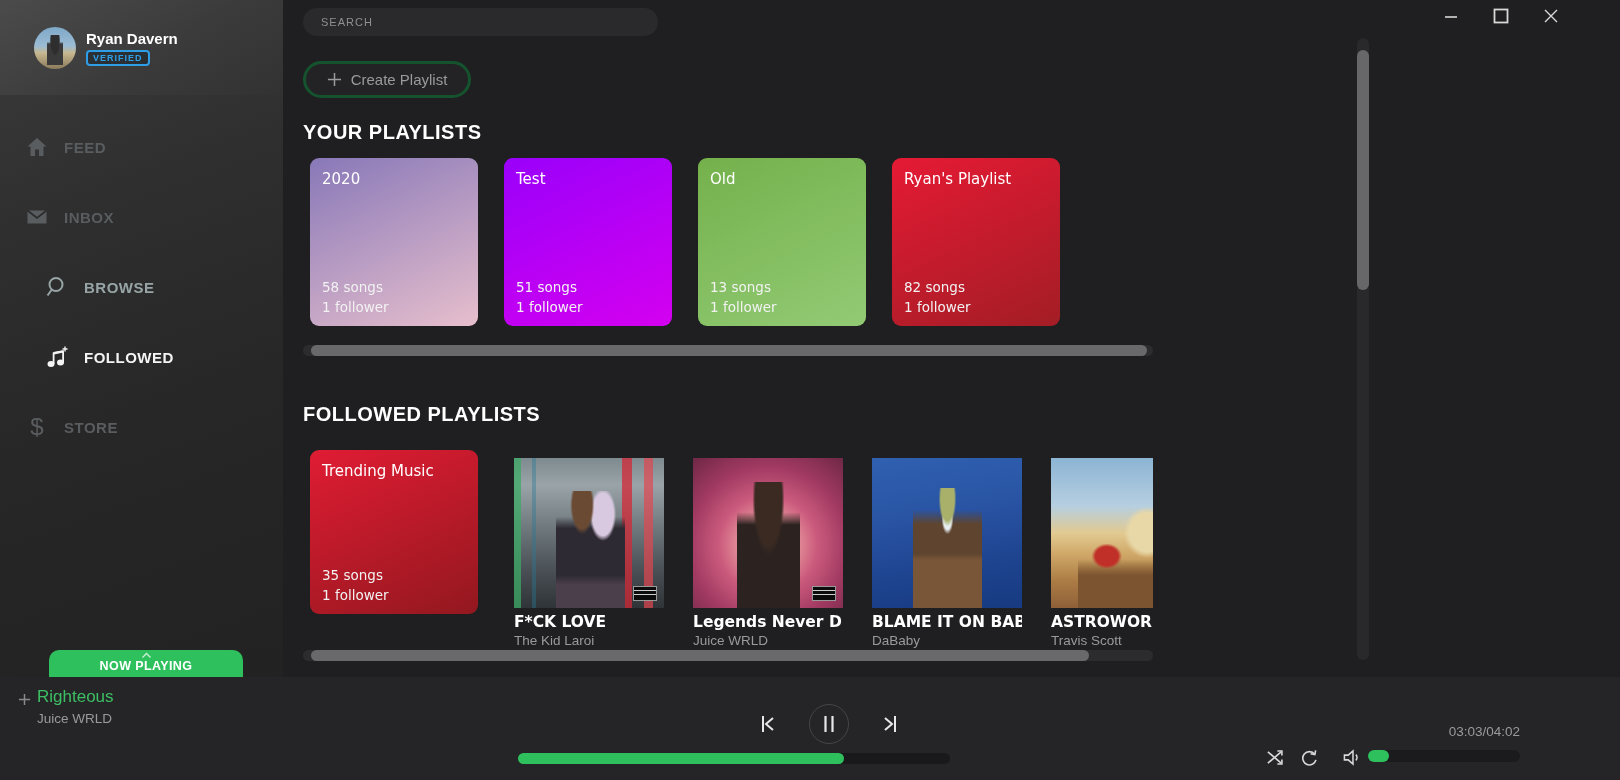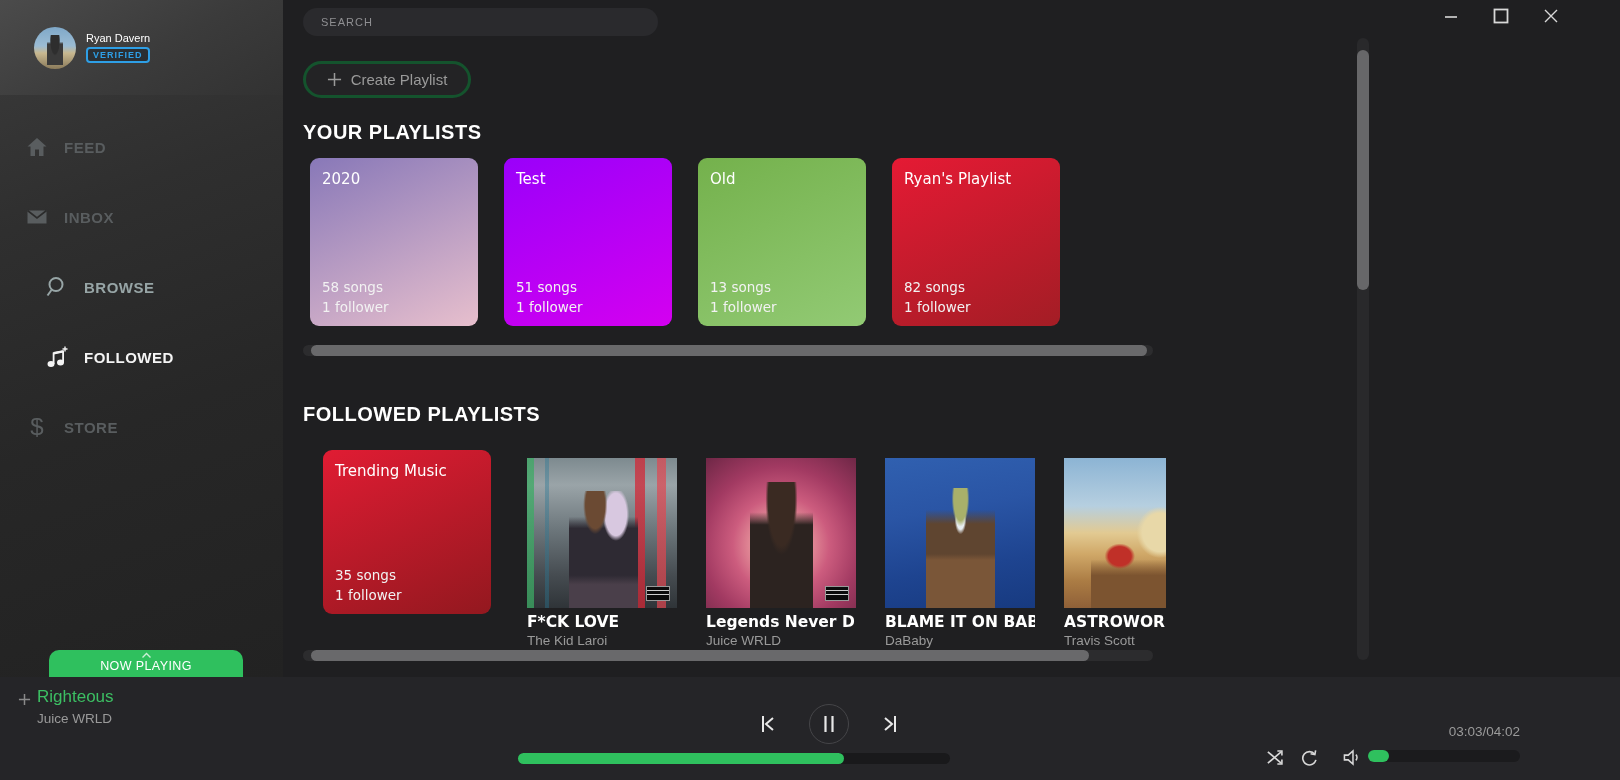--- a/index.html
+++ b/index.html
@@ -12,21 +12,21 @@
     background:linear-gradient(160deg,#3c3c3c 0%,#2f2f2f 30%,#272727 60%,#222 100%); }
   .user-area { position:absolute; left:0; top:0; width:283px; height:95px;
     background:linear-gradient(150deg,#4b4b4b 0%,#3b3b3b 55%,#323232 100%);
     display:flex; align-items:center; padding-left:34px; }
   .avatar { width:42px; height:42px; border-radius:50%; overflow:hidden; position:relative;
     background:linear-gradient(180deg,#7fa8c8 0%,#9bbcd4 45%,#c8b890 62%,#8a7a5a 100%); flex:none; }
   .avatar::after { content:''; position:absolute; left:13px; top:8px; width:16px; height:30px;
     background:radial-gradient(ellipse at 50% 18%,#2e2e2e 0 38%,transparent 44%),
                linear-gradient(180deg,transparent 0 22%,#3a3a3a 30% 100%); }
   .user-meta { margin-left:10px; }
-  .user-name { font-size:11px; font-weight:normal; color:#fff; }
+  .user-name { font-size:15px; font-weight:bold; color:#fff; }
   .verified-badge { display:inline-block; margin-top:3px; border:2px solid #2e9fe6; color:#2e9fe6;
     font-size:9px; font-weight:bold; letter-spacing:1px; padding:1px 5px; border-radius:4px;
     background:rgba(20,30,40,.45); }
 
   .side-nav { position:absolute; left:0; top:125px; width:283px; }
   .nav-item { height:44px; margin-bottom:26px; display:flex; align-items:center; padding-left:44px;
     cursor:pointer; }
   .nav-item .nav-icon { width:26px; height:26px; display:flex; align-items:center; justify-content:center; }
   .nav-item .nav-icon svg { width:24px; height:24px; }
   .nav-label { margin-left:14px; font-size:15px; font-weight:bold; letter-spacing:.5px; }
@@ -58,21 +58,21 @@
     position:relative; padding:12px; cursor:pointer; font-family:"DejaVu Sans",sans-serif; }
   .card-title { font-size:15px; font-weight:normal; color:#fff; }
   .card-meta { position:absolute; left:12px; bottom:9px; font-size:13.5px; color:#f2f2f2; line-height:20px; }
 
   .hscrollbar { position:absolute; left:20px; width:850px; height:11px; border-radius:5.5px; background:#2c2c2e; }
   .hs-1 { top:345px; } .hs-2 { top:650px; }
   .h-thumb { position:absolute; top:0; height:11px; border-radius:5.5px; background:#69696b; }
   .hs-1 .h-thumb { left:8px; width:836px; }
   .hs-2 .h-thumb { left:8px; width:778px; }
 
-  .row2 { position:absolute; left:40px; top:450px; width:843px; height:205px; display:flex; overflow:hidden; }
+  .row2 { position:absolute; left:27px; top:450px; width:843px; height:205px; display:flex; overflow:hidden; }
   .trending-card { width:168px; height:164px; margin-right:36px; flex:none; }
   .album-item { width:150px; margin-right:29px; margin-top:8px; flex:none; cursor:pointer; }
   .album-art { width:150px; height:150px; position:relative; overflow:hidden; }
   .album-title { margin-top:5px; font-size:15.5px; font-weight:bold; color:#fff;
     font-family:"DejaVu Sans",sans-serif; white-space:nowrap; overflow:hidden; }
   .album-artist { margin-top:2px; font-size:13.5px; color:#9a9a9a; white-space:nowrap; overflow:hidden; }
 
   .art-fcklove { background:linear-gradient(180deg,#7d8a8f 0%,#9aa4a8 18%,#6c767b 48%,#464c51 78%,#2f3438 100%); }
   .art-fcklove::before { content:''; position:absolute; inset:0;
     background:linear-gradient(90deg,rgba(60,170,100,.75) 0 5%,transparent 5% 12%,rgba(40,120,150,.4) 12% 15%,transparent 15% 72%,rgba(210,40,55,.75) 72% 79%,transparent 79% 87%,rgba(225,70,80,.7) 87% 93%,transparent 93%); }
@@ -106,21 +106,21 @@
   .win-btn { width:22px; height:22px; display:flex; align-items:center; justify-content:center; cursor:pointer; }
   .win-btn svg { stroke:#d8d8d8; }
 
   
   .playerbar { position:absolute; left:0; top:677px; width:1620px; height:103px; background:#252528; }
   .now-playing-tab { position:absolute; left:49px; top:-27px; width:194px; height:27px;
     border-radius:10px 10px 0 0; display:flex; flex-direction:column; align-items:center;
     justify-content:flex-start; cursor:pointer; }
   .np-caret { margin-top:1px; height:8px; display:flex; align-items:center; }
   .np-caret svg { stroke:rgba(255,255,255,.75); }
-  .np-label { font-size:12.5px; font-weight:normal; color:#fff; letter-spacing:.4px; margin-top:0px; }
+  .np-label { font-size:12.5px; font-weight:bold; color:#fff; letter-spacing:.4px; margin-top:0px; }
 
   .track-plus { position:absolute; left:18px; top:15px; }
   .track-plus svg { stroke:#8a8a8a; width:13px; height:13px; }
   .track-title { position:absolute; left:37px; top:10px; font-size:17px; }
   .track-artist { position:absolute; left:37px; top:34px; font-size:13.5px; color:#9a9a9a; }
 
   .ctrl { position:absolute; cursor:pointer; display:flex; align-items:center; justify-content:center; }
   .ctrl svg { stroke:#e8e8e8; }
   .ctrl-prev { left:755px; top:34px; width:26px; height:26px; }
   .ctrl-next { left:877px; top:34px; width:26px; height:26px; }

